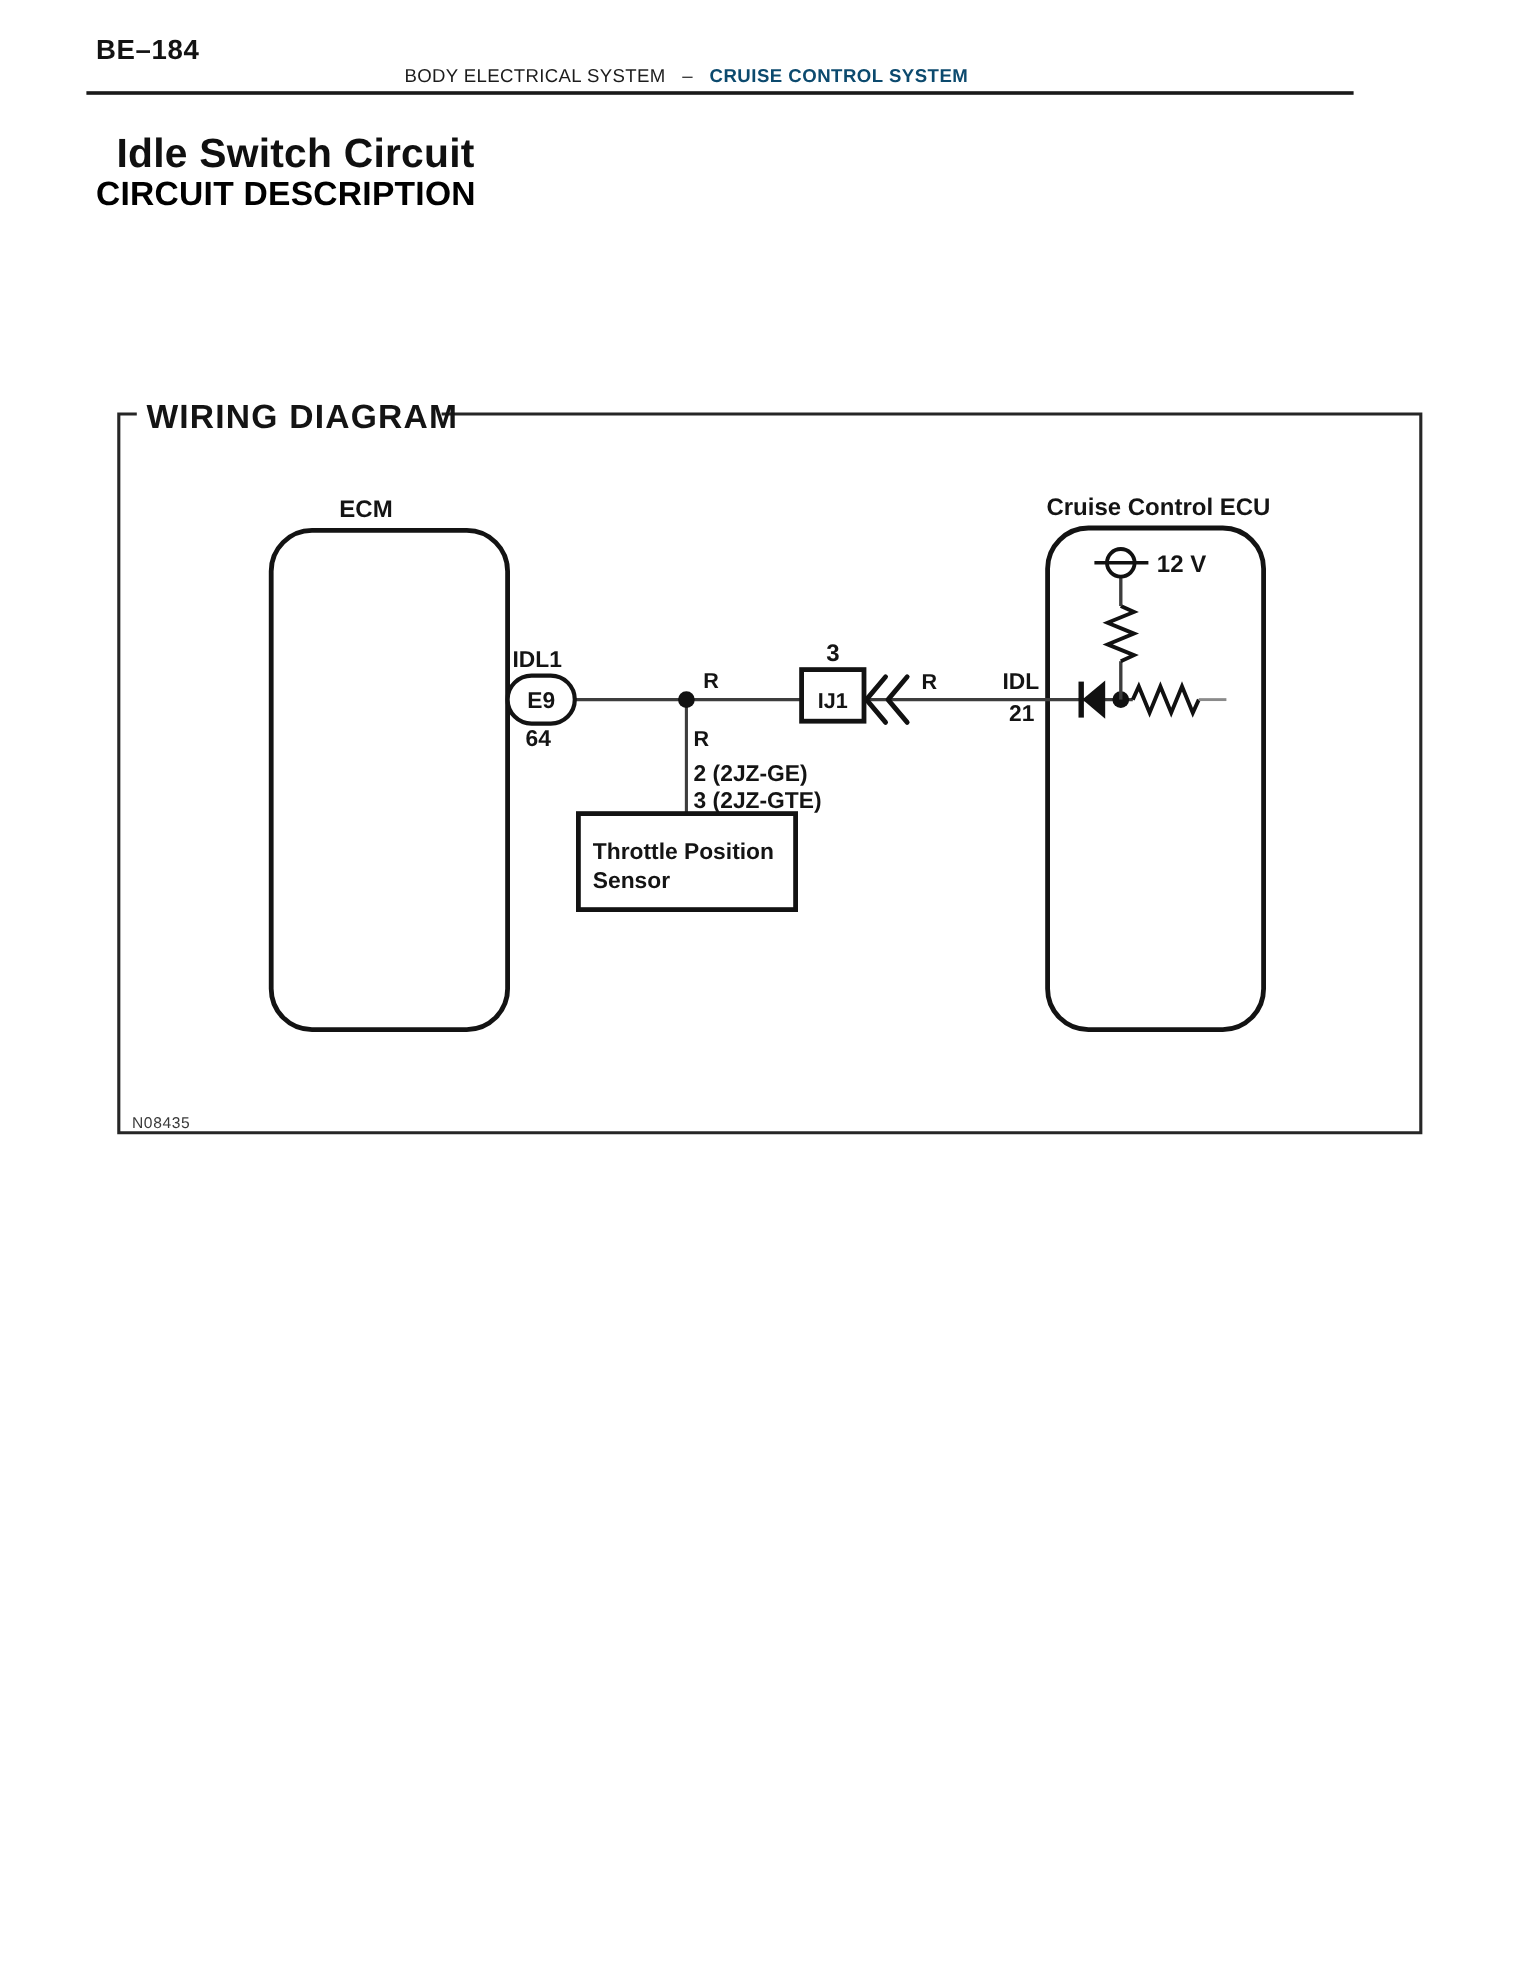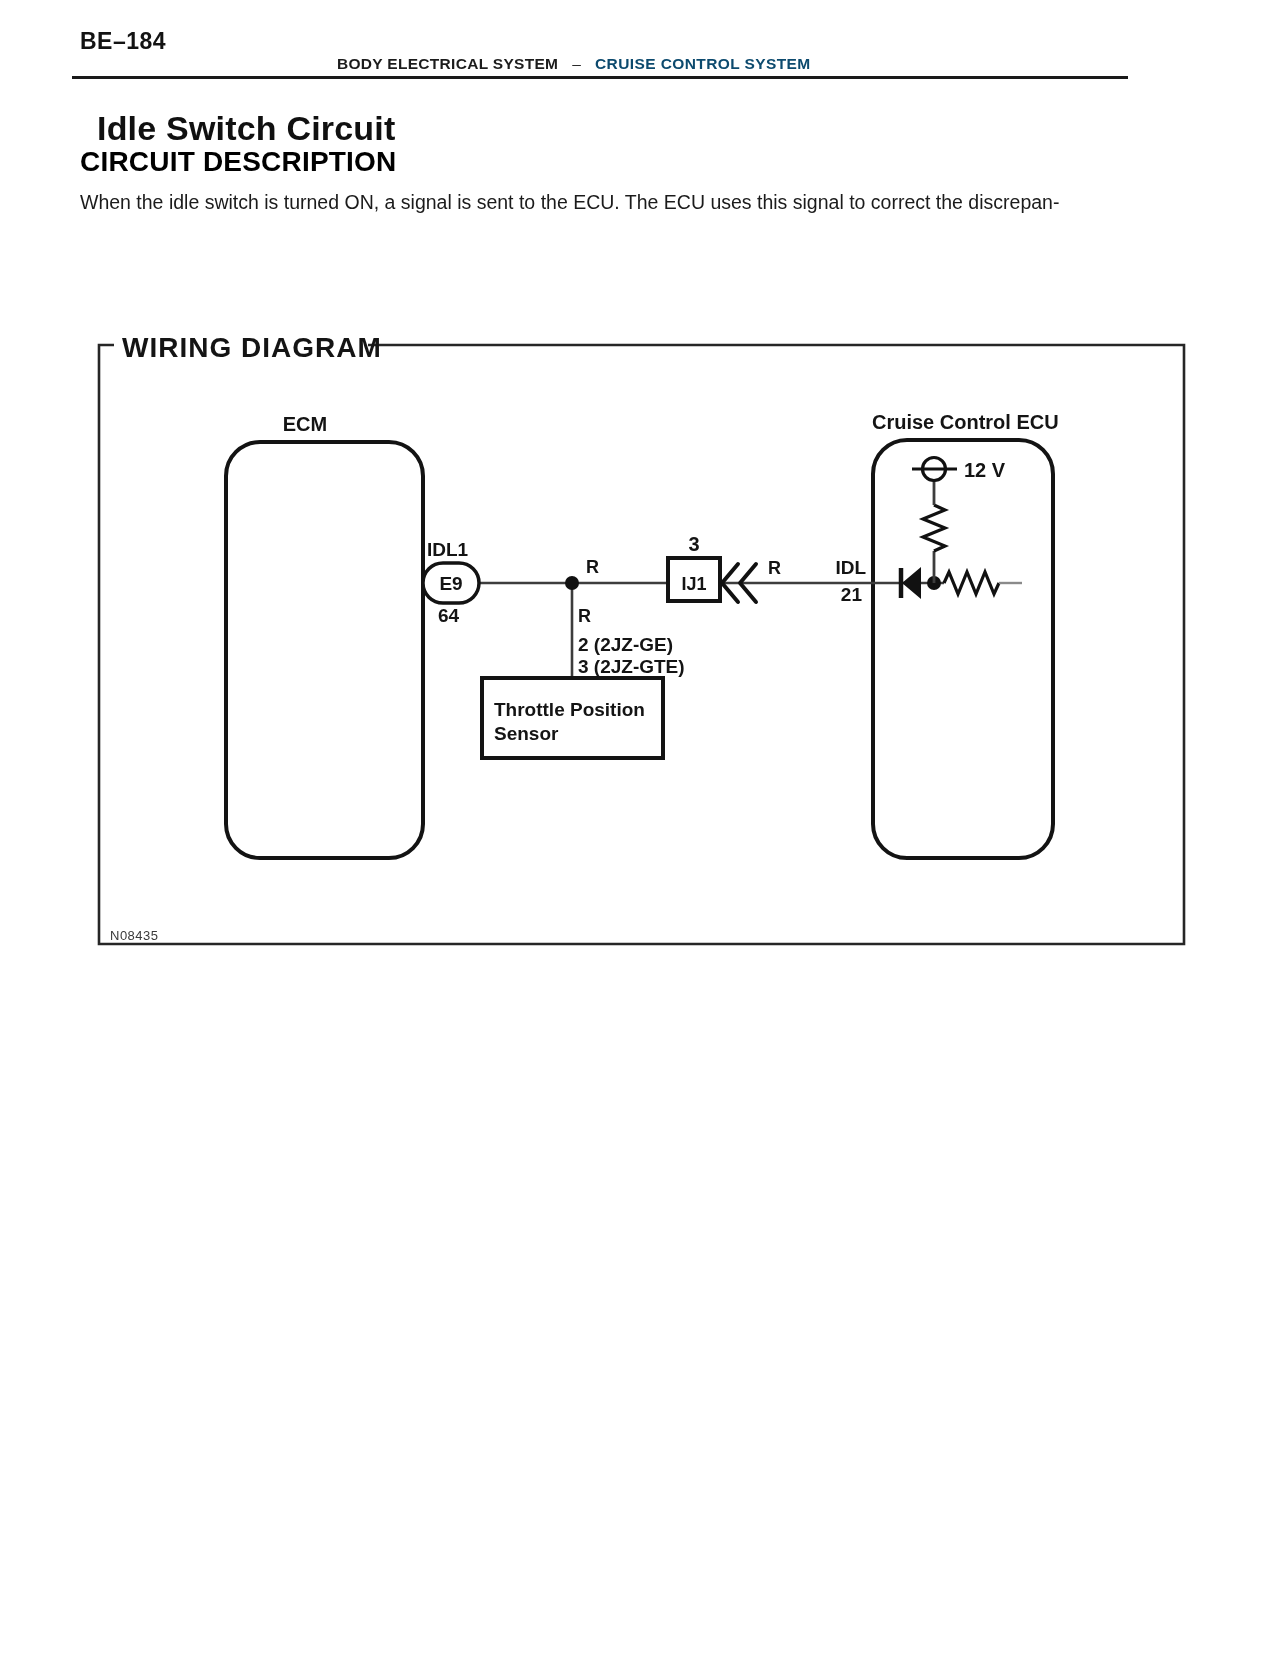--- a/index.html
+++ b/index.html
@@ -14,21 +14,21 @@
   }
   .abs{position:absolute;}
   .page-num{
     left:80px;top:28px;
     font-size:23px;font-weight:700;letter-spacing:0.5px;color:#131313;
   }
   .header-line{
     left:337px;top:55px;
     font-size:15.5px;white-space:nowrap;color:#1c1c1c;
   }
-  .header-line .hb{font-weight:700;letter-spacing:0.3px;}
+  .header-line .hb{font-weight:400;letter-spacing:0.3px;}
   .header-line .hs{margin:0 14px;font-weight:400;color:#2a2a2a;}
   .header-line .hr2{font-weight:700;letter-spacing:0.4px;color:#0c4a6e;}
   .rule{
     left:72px;top:76px;width:1056px;height:3px;background:#1a1a1a;
   }
   .doc-title{
     left:80px;top:92px;
     font-size:34px;font-weight:700;letter-spacing:0.2px;color:#101010;
     margin:17px;
   }
@@ -57,21 +57,20 @@
   <div class="abs page-num">BE–184</div>
   <div class="abs header-line">
     <span class="hb">BODY ELECTRICAL SYSTEM</span><span class="hs">–</span><span class="hr2">CRUISE CONTROL SYSTEM</span>
   </div>
   <div class="abs rule"></div>
 
   <div class="abs doc-title">Idle Switch Circuit</div>
   <div class="abs section-heading">CIRCUIT DESCRIPTION</div>
 
   <div class="abs desc">
-    <div>When the idle switch is turned ON, a signal is sent to the ECU. The ECU uses this signal to correct the discrepan-</div>
   </div>
 
   <svg class="abs" style="left:90px;top:310px;" width="1105" height="645" viewBox="90 310 1105 645">
 
     <path d="M 114 345 L 99 345 L 99 944 L 1184 944 L 1184 345 L 368 345" fill="none" stroke="#262626" stroke-width="2.6"></path>
     <text x="122" y="357" font-size="28" letter-spacing="1">WIRING DIAGRAM</text>
     <text x="110" y="940" class="fig-code">N08435</text>
 
     <rect x="226" y="442" width="197" height="416" rx="34" fill="#ffffff" stroke="#131313" stroke-width="4"></rect>
     <text x="305" y="431" font-size="20" text-anchor="middle">ECM</text>

